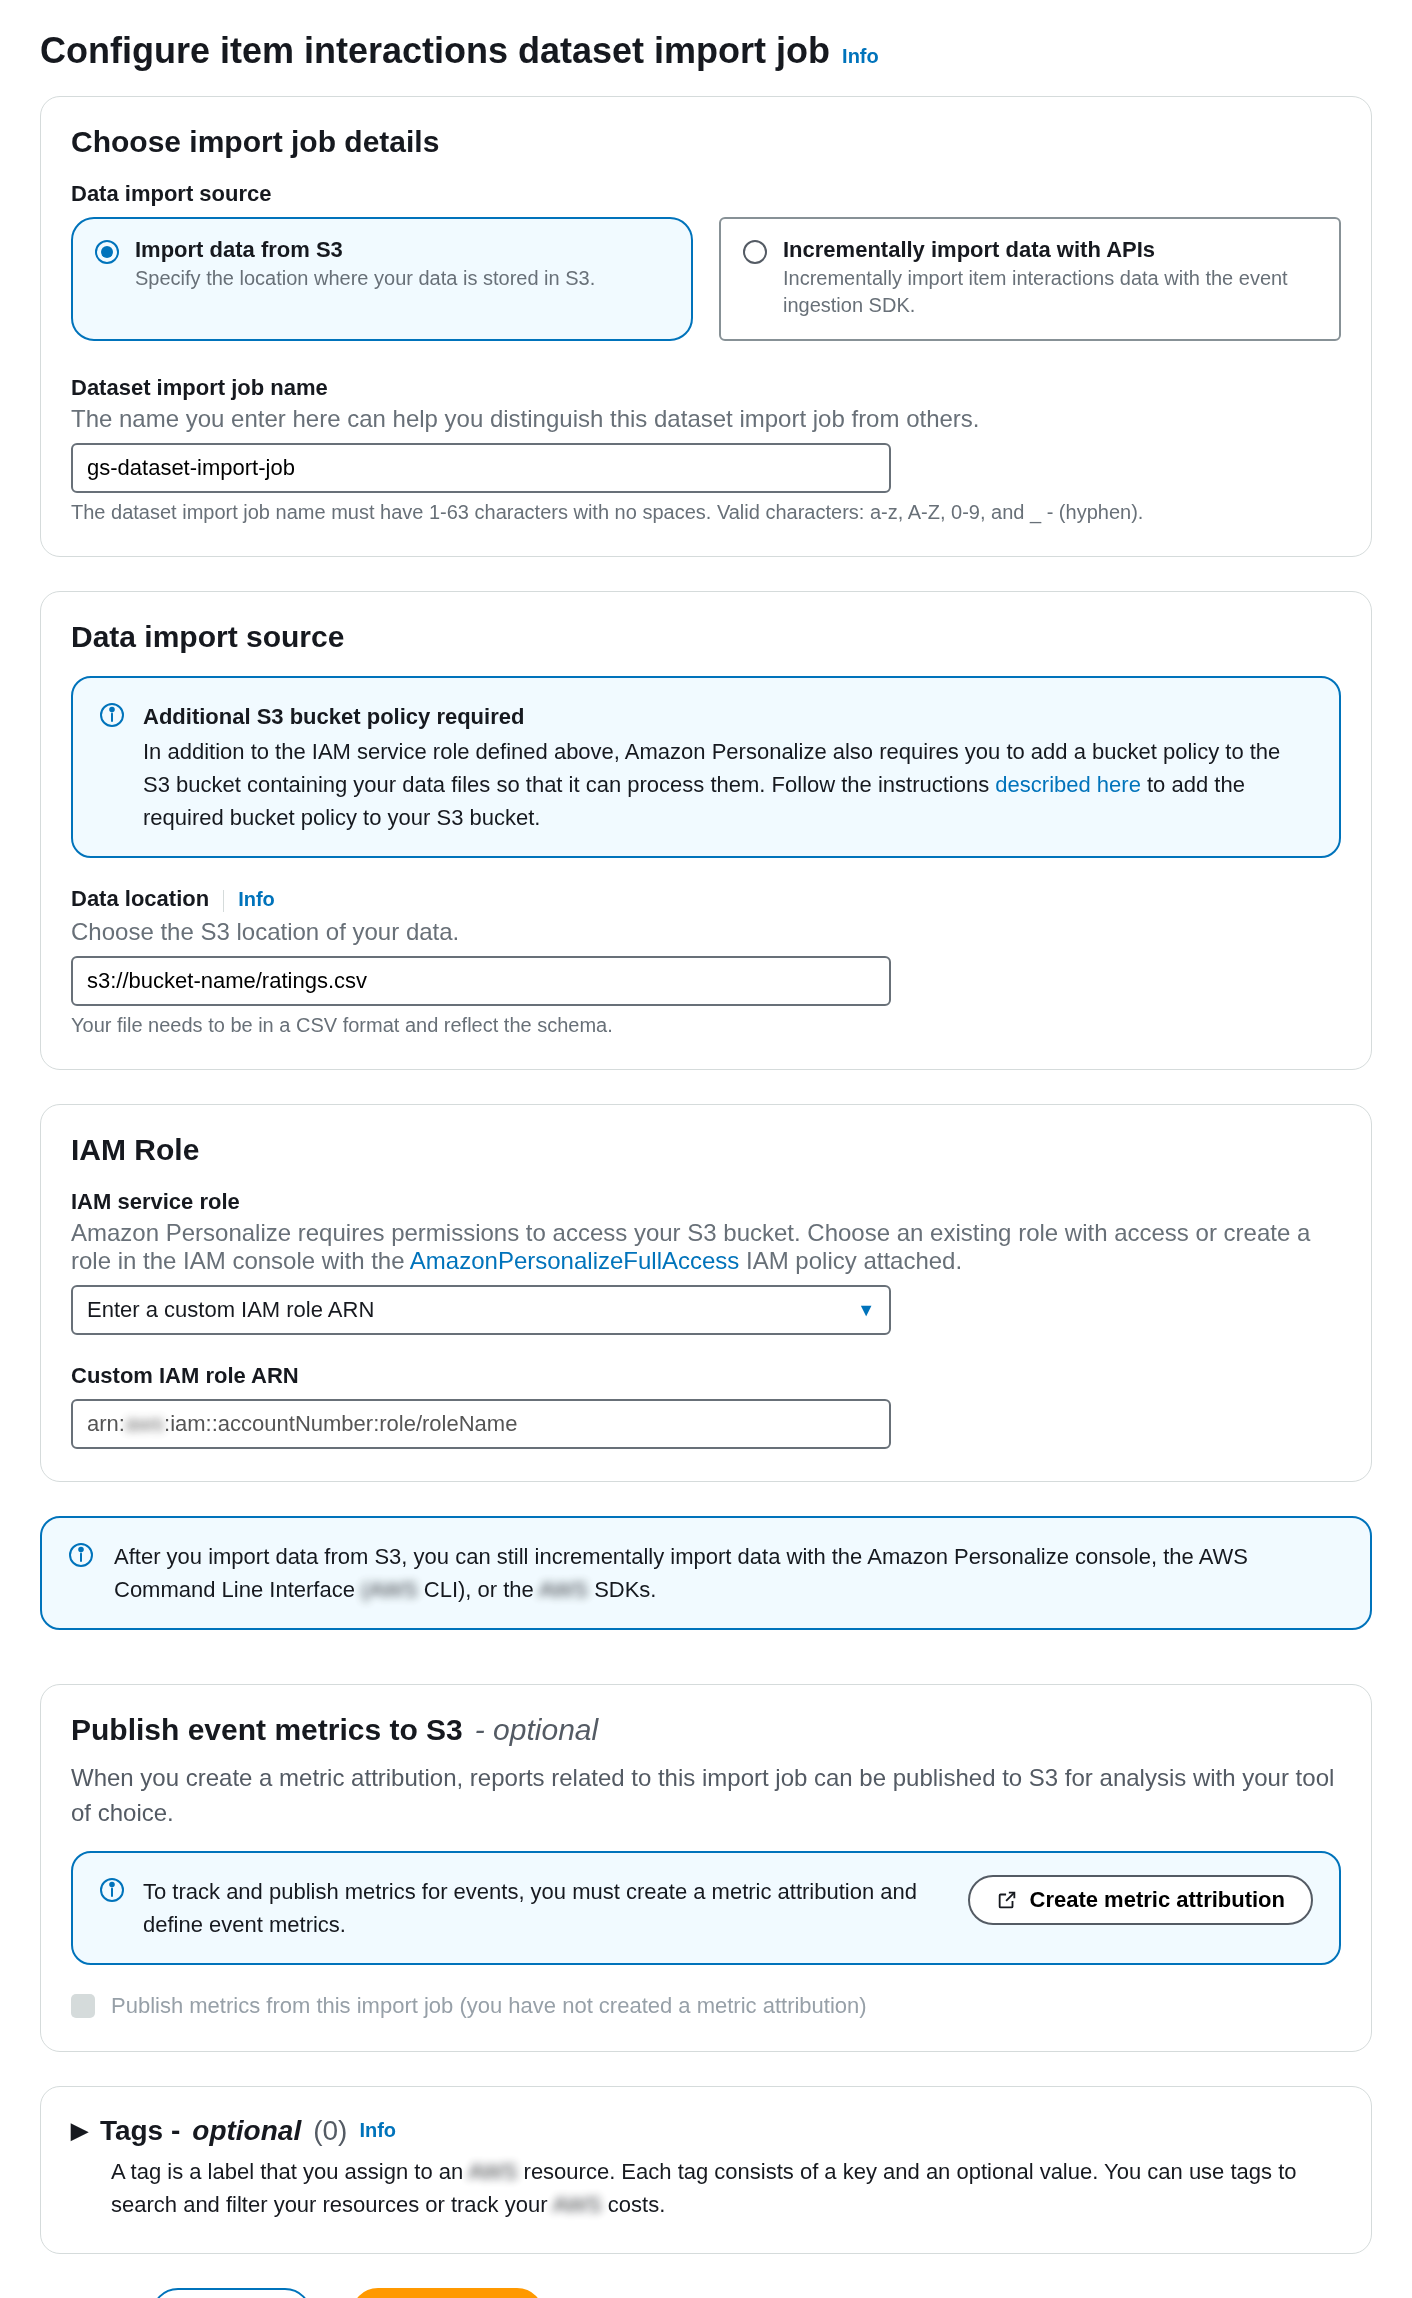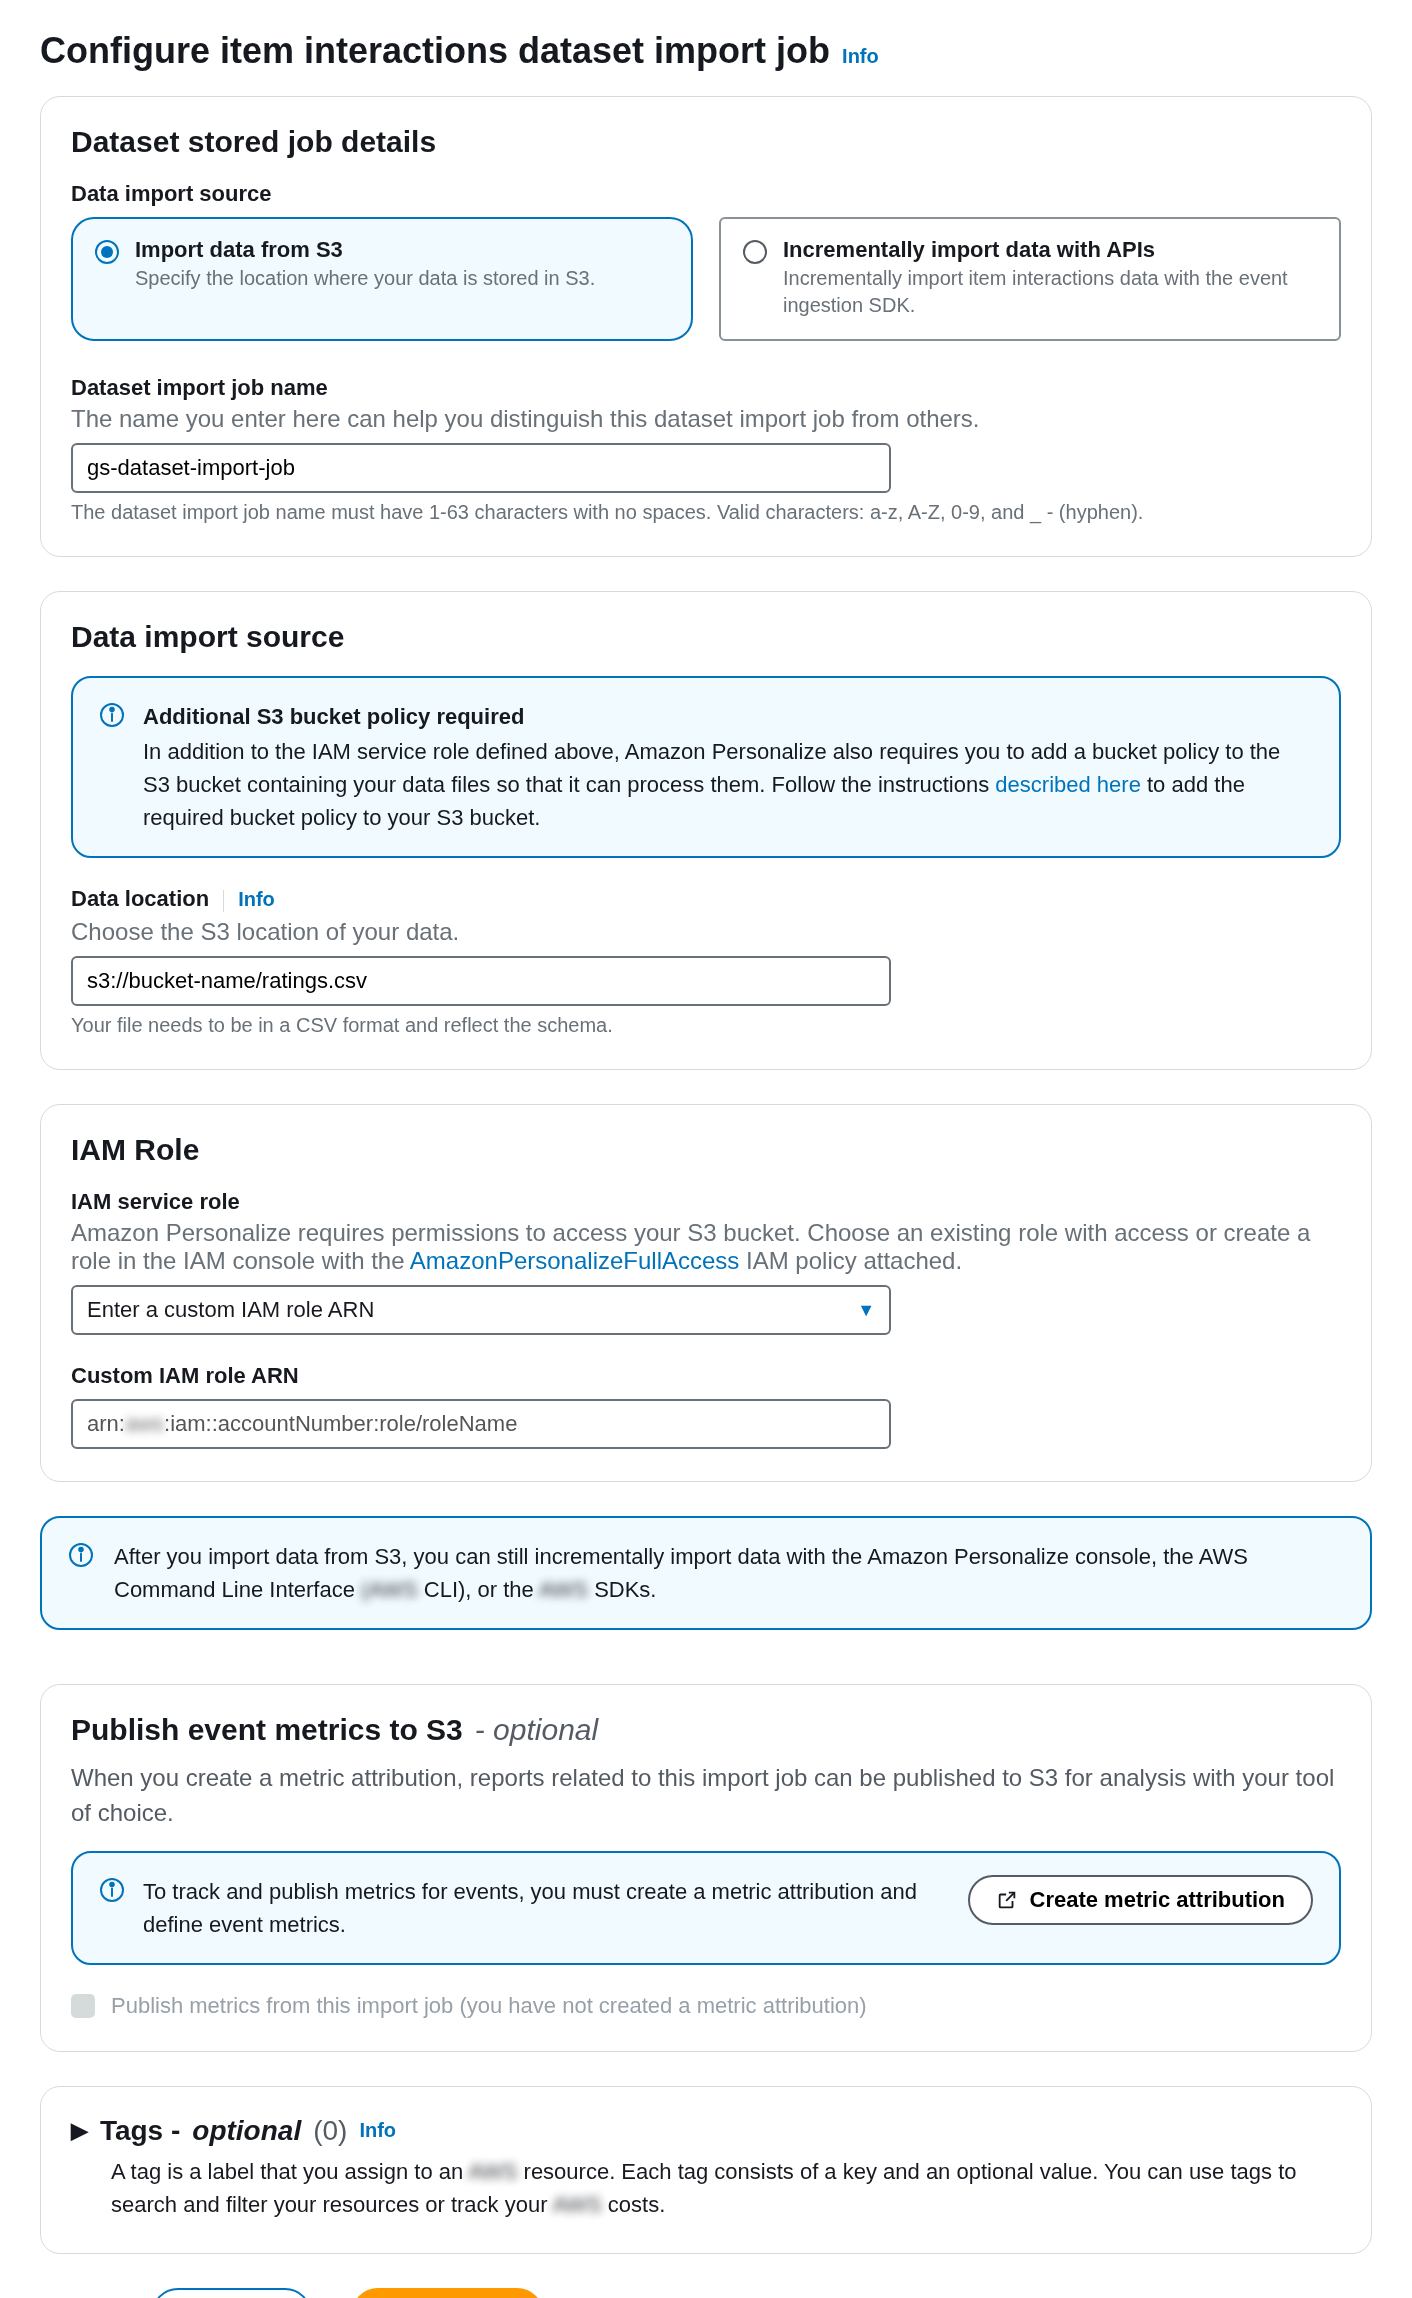--- a/index.html
+++ b/index.html
@@ -288,21 +288,21 @@
 </style>
 </head>
 <body>
 
 <h1>
   <span>Configure item interactions dataset import job</span>
   <span class="info-link">Info</span>
 </h1>
 
 <div class="panel">
-  <h2>Dataset stored job details</h2>
+  <h2>Choose import job details</h2>
 
   <div class="label">Data import source</div>
 
   <div class="tile-row" style="margin-top:10px;">
     <div class="tile selected">
       <div class="radio"></div>
       <div>
         <div class="tile-title">Import data from S3</div>
         <div class="tile-desc">Specify the location where your data is stored in S3.</div>
       </div>

